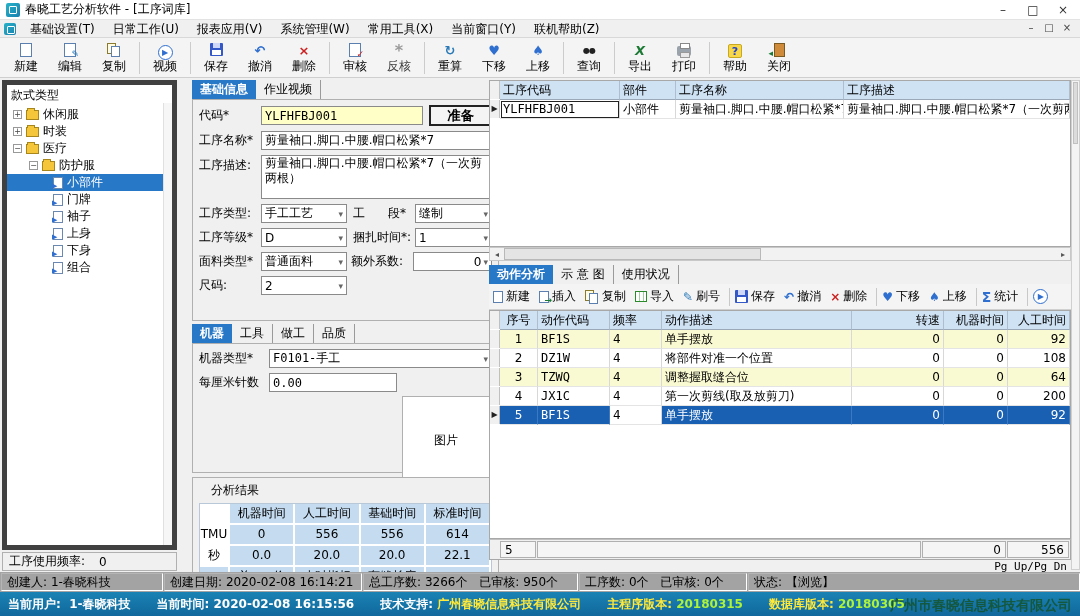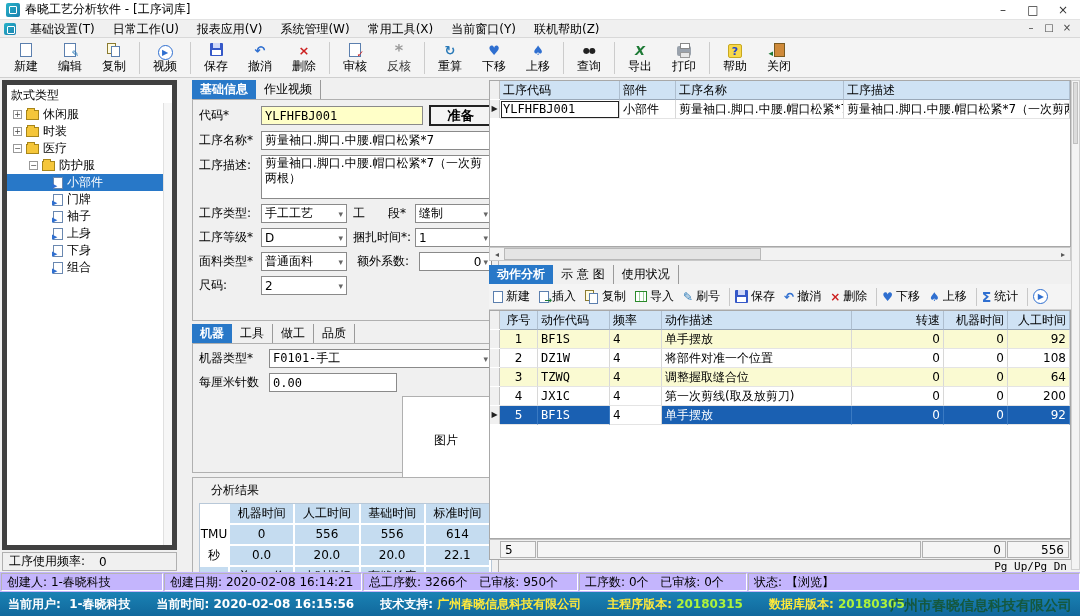--- a/index.html
+++ b/index.html
@@ -107,21 +107,21 @@
   .selr{background:#1a60b2 !important;color:#fff;border-right-color:#3a7ac2 !important;}
   .num{text-align:right;}
   .sumrow{height:21px;display:flex;background:#f0f0f0;border:1px solid #a8a8a8;border-top:1px solid #c0c0c0;box-sizing:border-box;}
   .sumcell{border:1px solid #b0b0b0;background:#f5f5f5;margin:1px 1px 1px 0;line-height:17px;padding:0 4px;box-sizing:border-box;}
   .pager{height:16px;text-align:right;padding-right:4px;font-family:"DejaVu Sans Mono","Liberation Mono",monospace;font-size:11px;}
   
   .vscroll{position:absolute;left:1071px;top:80px;width:9px;height:490px;background:#f4f4f4;border:1px solid #d0d0d0;box-sizing:border-box;}
   .vscroll .vthumb{margin:1px;height:60px;background:#dcdcdc;border:1px solid #c0c0c0;}
   .treescroll{position:absolute;right:0;top:18px;width:8px;bottom:0;background:#f6f6f6;border-left:1px solid #e0e0e0;}
   
-  #status1{left:0;top:572px;width:1080px;height:20px;background:#c4b5fd;display:flex;}
+  #status1{left:0;top:572px;width:1080px;height:20px;background:#a3a3a3;display:flex;}
   .sp{border:1px solid #b5b5b5;border-right-color:#fff;border-bottom-color:#fff;margin:1px 0 1px 1px;line-height:16px;padding:0 5px;box-sizing:border-box;white-space:nowrap;overflow:hidden;flex:none;}
   #status2{left:0;top:592px;width:1080px;height:24px;background:linear-gradient(#1a82b4,#11689c);color:#fff;display:flex;align-items:center;padding-left:8px;box-sizing:border-box;font-weight:bold;}
   #status2 .seg{margin-right:26px;white-space:nowrap;}
   .yel{color:#ffe93a;}
   .grn{color:#aef23a;}
   .watermark{position:absolute;right:8px;bottom:1px;font-size:14px;font-weight:bold;color:#14532d;opacity:.85;}
 </style>
 </head>
 <body>
 
@@ -326,21 +326,21 @@
           <span class="cv">1</span>
             <span class="ca">▾</span>
           </span>
       </div>
       <div class="frow">
         <span class="flabel" style="width:62px">面料类型*</span>
         <span class="combo" style="width:86px">
           <span class="cv">普通面料</span>
             <span class="ca">▾</span>
           </span>
-        <span class="flabel" style="width:62px;margin-left:10px">额外系数:</span>
+        <span class="flabel" style="width:62px;margin-left:4px">额外系数:</span>
         <span class="combo" style="flex:1">
           <span class="cv" style="text-align:right">0</span>
             <span class="ca">▾</span>
           </span>
       </div>
       <div class="frow">
         <span class="flabel" style="width:62px">尺码:</span>
         <span class="combo" style="width:86px">
           <span class="cv">2</span>
             <span class="ca">▾</span>

